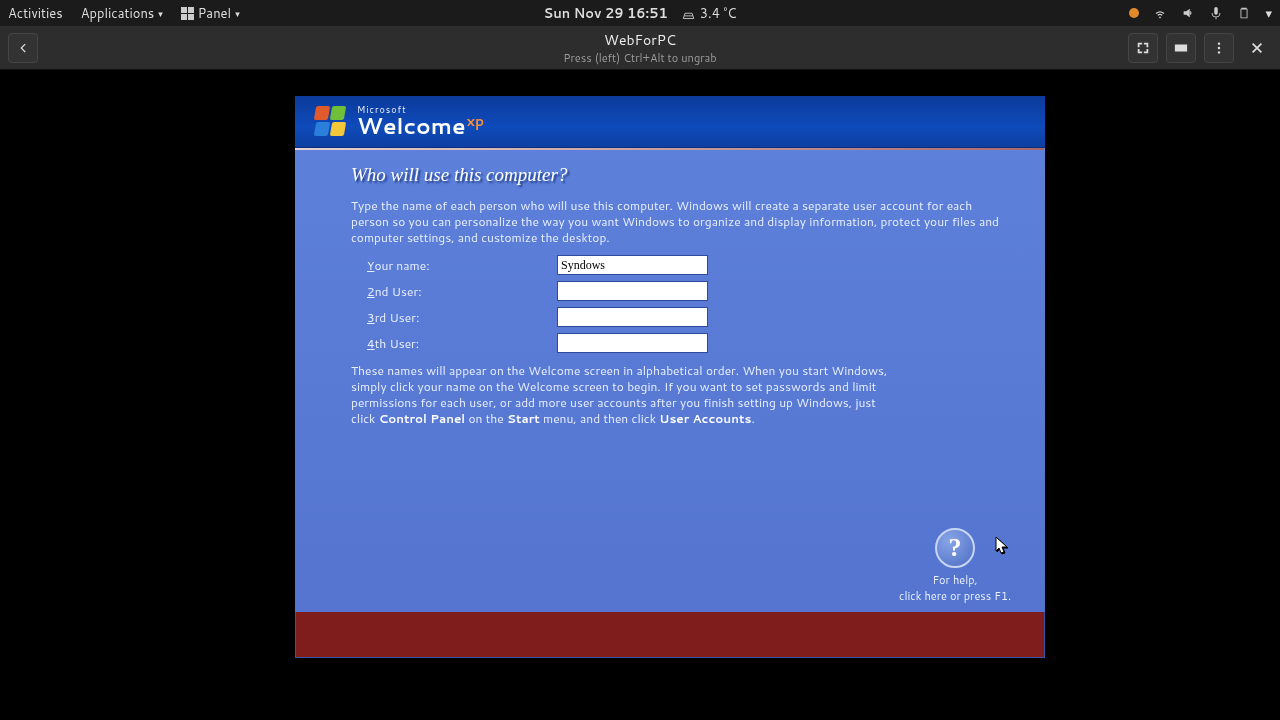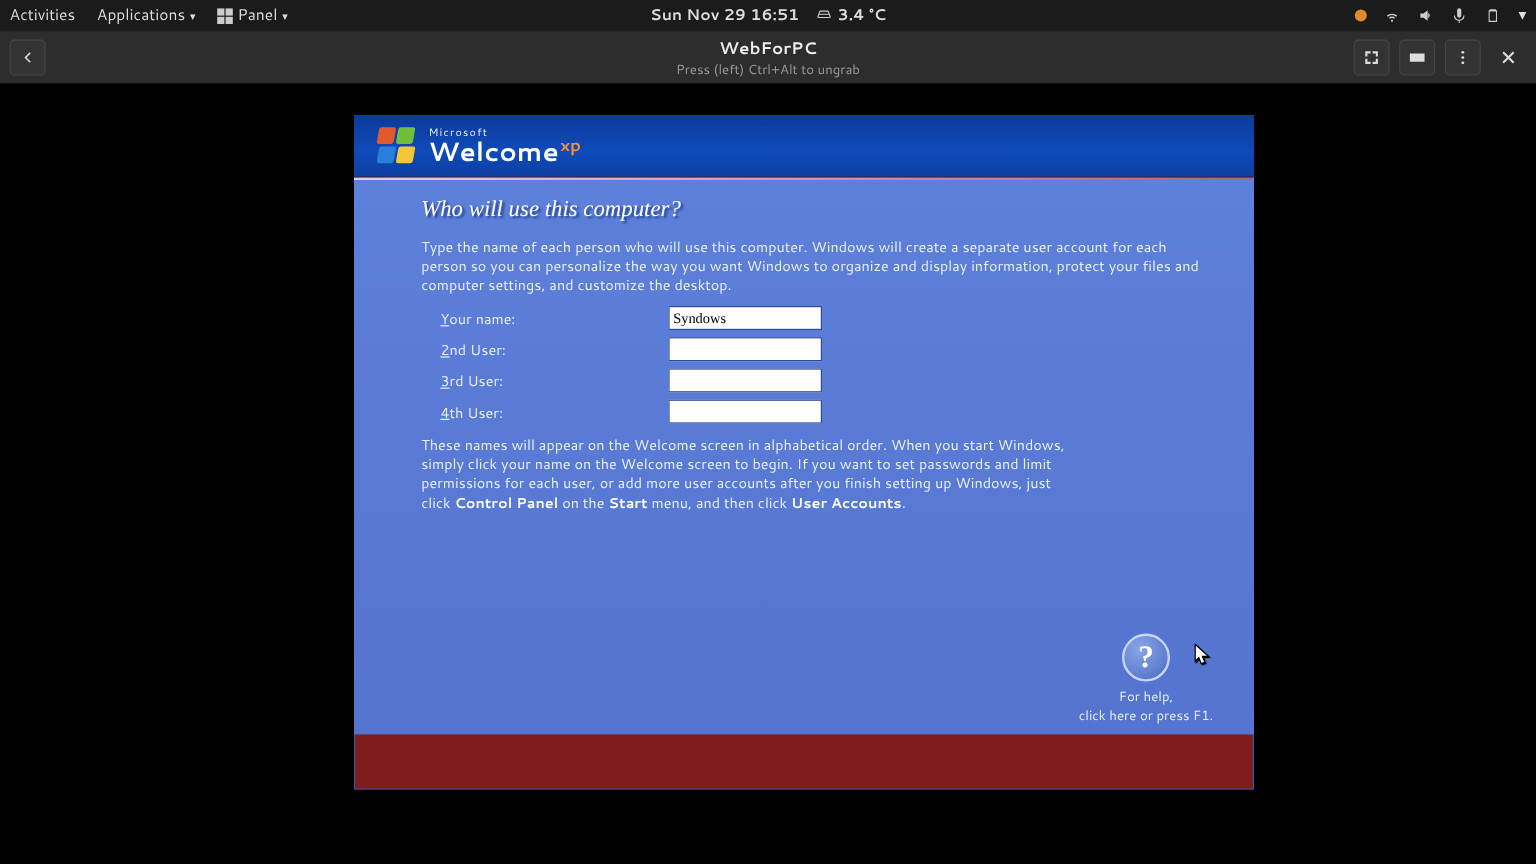--- a/index.html
+++ b/index.html
@@ -11,37 +11,37 @@
     align-items: center; font-size: 13px; color: #ddd; padding: 0 8px;
     position: relative;
   }
   .topbar .left { display: flex; gap: 18px; align-items: center; }
   .topbar .menu { display: flex; align-items: center; gap: 4px; cursor: default; }
   .topbar .menu .tri { font-size: 9px; }
   .topbar .center { position: absolute; left: 50%; transform: translateX(-50%);
      display: flex; align-items: center; gap: 14px; font-weight: bold; }
   .topbar .right { margin-left: auto; display: flex; align-items: center; gap: 14px; }
   .topbar svg, .topbar .ico { width: 14px; height: 14px; fill: #ccc; }
-  .topbar .temp { display:flex; align-items:flex-start; gap:4px; font-weight:bold;}
+  .topbar .temp { display:flex; align-items:flex-end; gap:4px; font-weight:normal;}
   .topbar .dot { width:10px;height:10px;border-radius:50%;background:#e08a2b;display:inline-block;}
   .topbar .boxesgrid { display:inline-grid; grid-template-columns:repeat(2,6px); grid-template-rows:repeat(2,6px); gap:1px;}
   .topbar .boxesgrid span{background:#ccc;}
 
   
   .appbar {
     height: 44px; width: 100%; background: #2d2d2d; display: flex;
     align-items: center; position: relative; border-bottom:1px solid #111;
   }
   .appbar .back {
     width:30px;height:30px;margin-left:8px;border:1px solid #454545;border-radius:4px;
     display:flex;align-items:center;justify-content:center;background:#333;
   }
   .appbar .back svg{width:14px;height:14px;fill:#ddd;}
   .appbar .titlewrap{position:absolute;left:50%;transform:translateX(-50%);text-align:center;}
-  .appbar .titlewrap .t{font-weight:bold;font-size:14px;color:#eee;}
+  .appbar .titlewrap .t{font-weight:normal;font-size:14px;color:#eee;}
   .appbar .titlewrap .s{font-size:11px;color:#9a9a9a;}
   .appbar .rightctrls{margin-left:auto;display:flex;gap:8px;padding-right:8px;}
   .appbar .ctl{width:30px;height:30px;border:1px solid #454545;border-radius:4px;background:#333;
     display:flex;align-items:center;justify-content:center;}
   .appbar .ctl svg{width:14px;height:14px;fill:#ddd;}
   .appbar .ctl.noborder{border:none;background:none;}
 
   
   .viewport{position:relative; width:1280px; height:650px; background:#000;}
   .vm{
@@ -85,21 +85,21 @@
   .xpbody h1{
     font-family:"Franklin Gothic Medium",Tahoma;font-size:19px;font-weight:normal;
     color:#fff;text-shadow:2px 2px 2px #1d3a85;
     font-style:italic;margin-bottom:12px;
   }
   .xpbody p{font-size:12px;color:#e8effd;line-height:1.32;margin-bottom:10px;}
   .xpbody .formrow{display:flex;align-items:center;margin:6px 0 6px 16px;}
   .xpbody .formrow label{width:190px;font-size:12px;color:#e8effd;}
   .xpbody .formrow label .ul{text-decoration:underline;}
   .xpbody .formrow input{
-    width:128px;height:20px;border:1px solid #2e4a9a;background:#fff;color:#000;
+    width:151px;height:20px;border:1px solid #2e4a9a;background:#fff;color:#000;
     font-size:12px;padding:1px 3px;font-family:Tahoma;
   }
   .xpbody .note{font-size:12px;color:#e8effd;line-height:1.32;width:540px;margin-top:10px;}
   .xpbody .note b{color:#fff;}
   .xpbody .help{position:absolute;right:34px;bottom:8px;text-align:center;font-size:11px;color:#e8effd;}
   .xpbody .help .hicon{
     width:40px;height:40px;border-radius:50%;border:2px solid #c8d5f5;
     background:radial-gradient(circle at 35% 30%,#8aa6e8,#4a6cc2);
     display:flex;align-items:center;justify-content:center;margin:0 auto 4px;
     color:#fff;font-weight:bold;font-size:26px;font-family:Georgia,serif;

